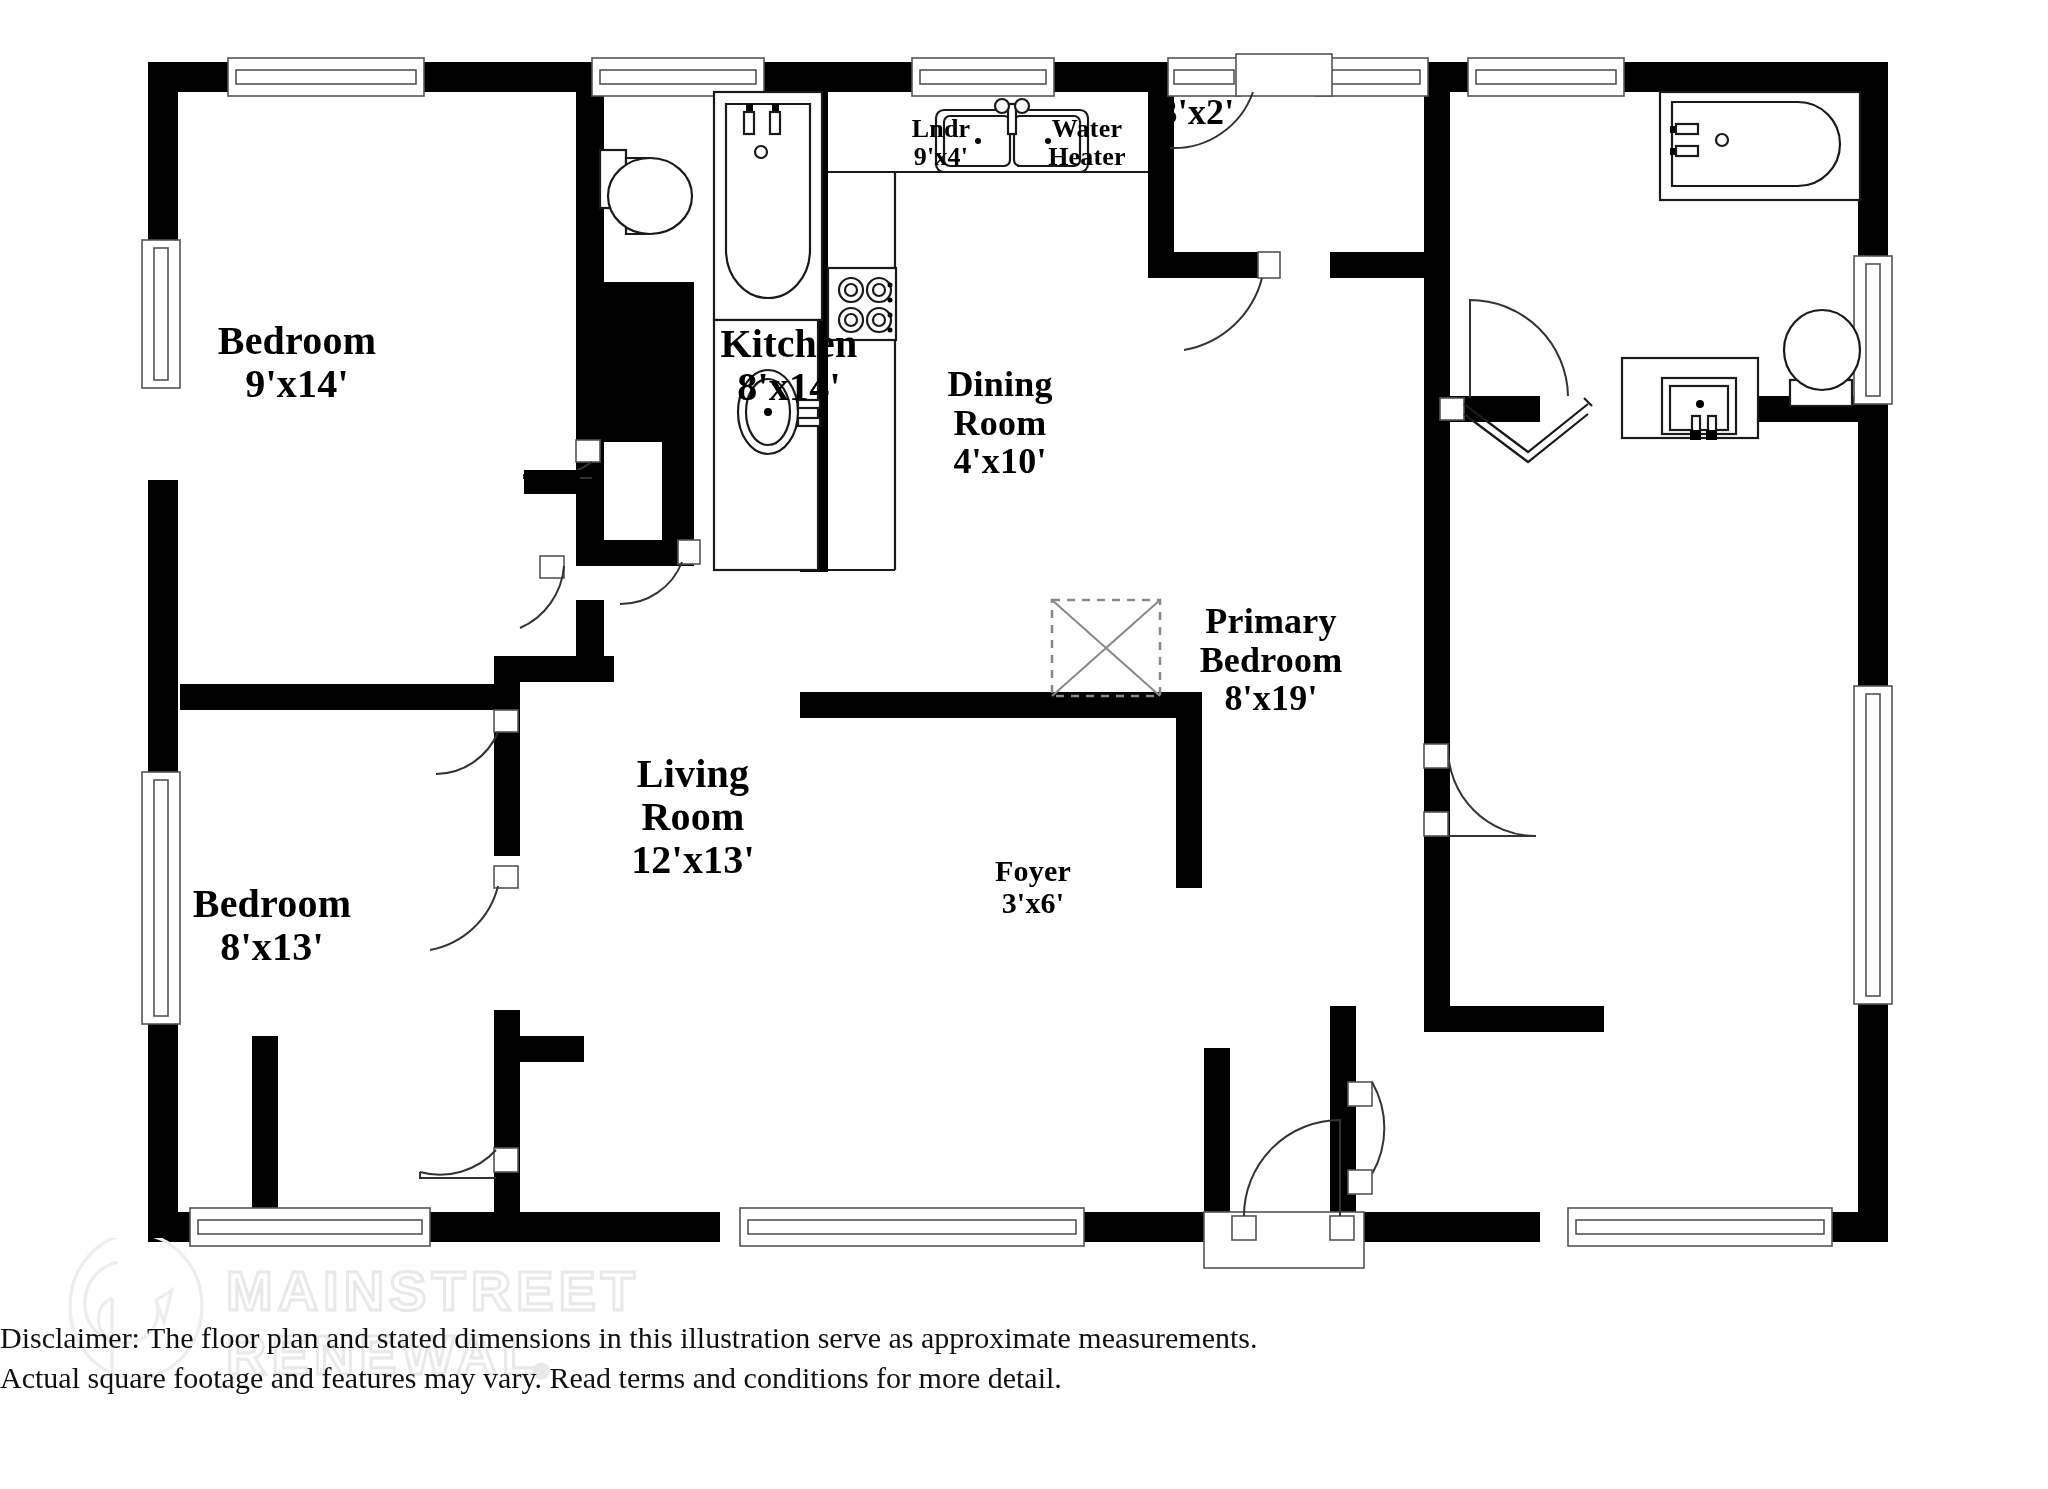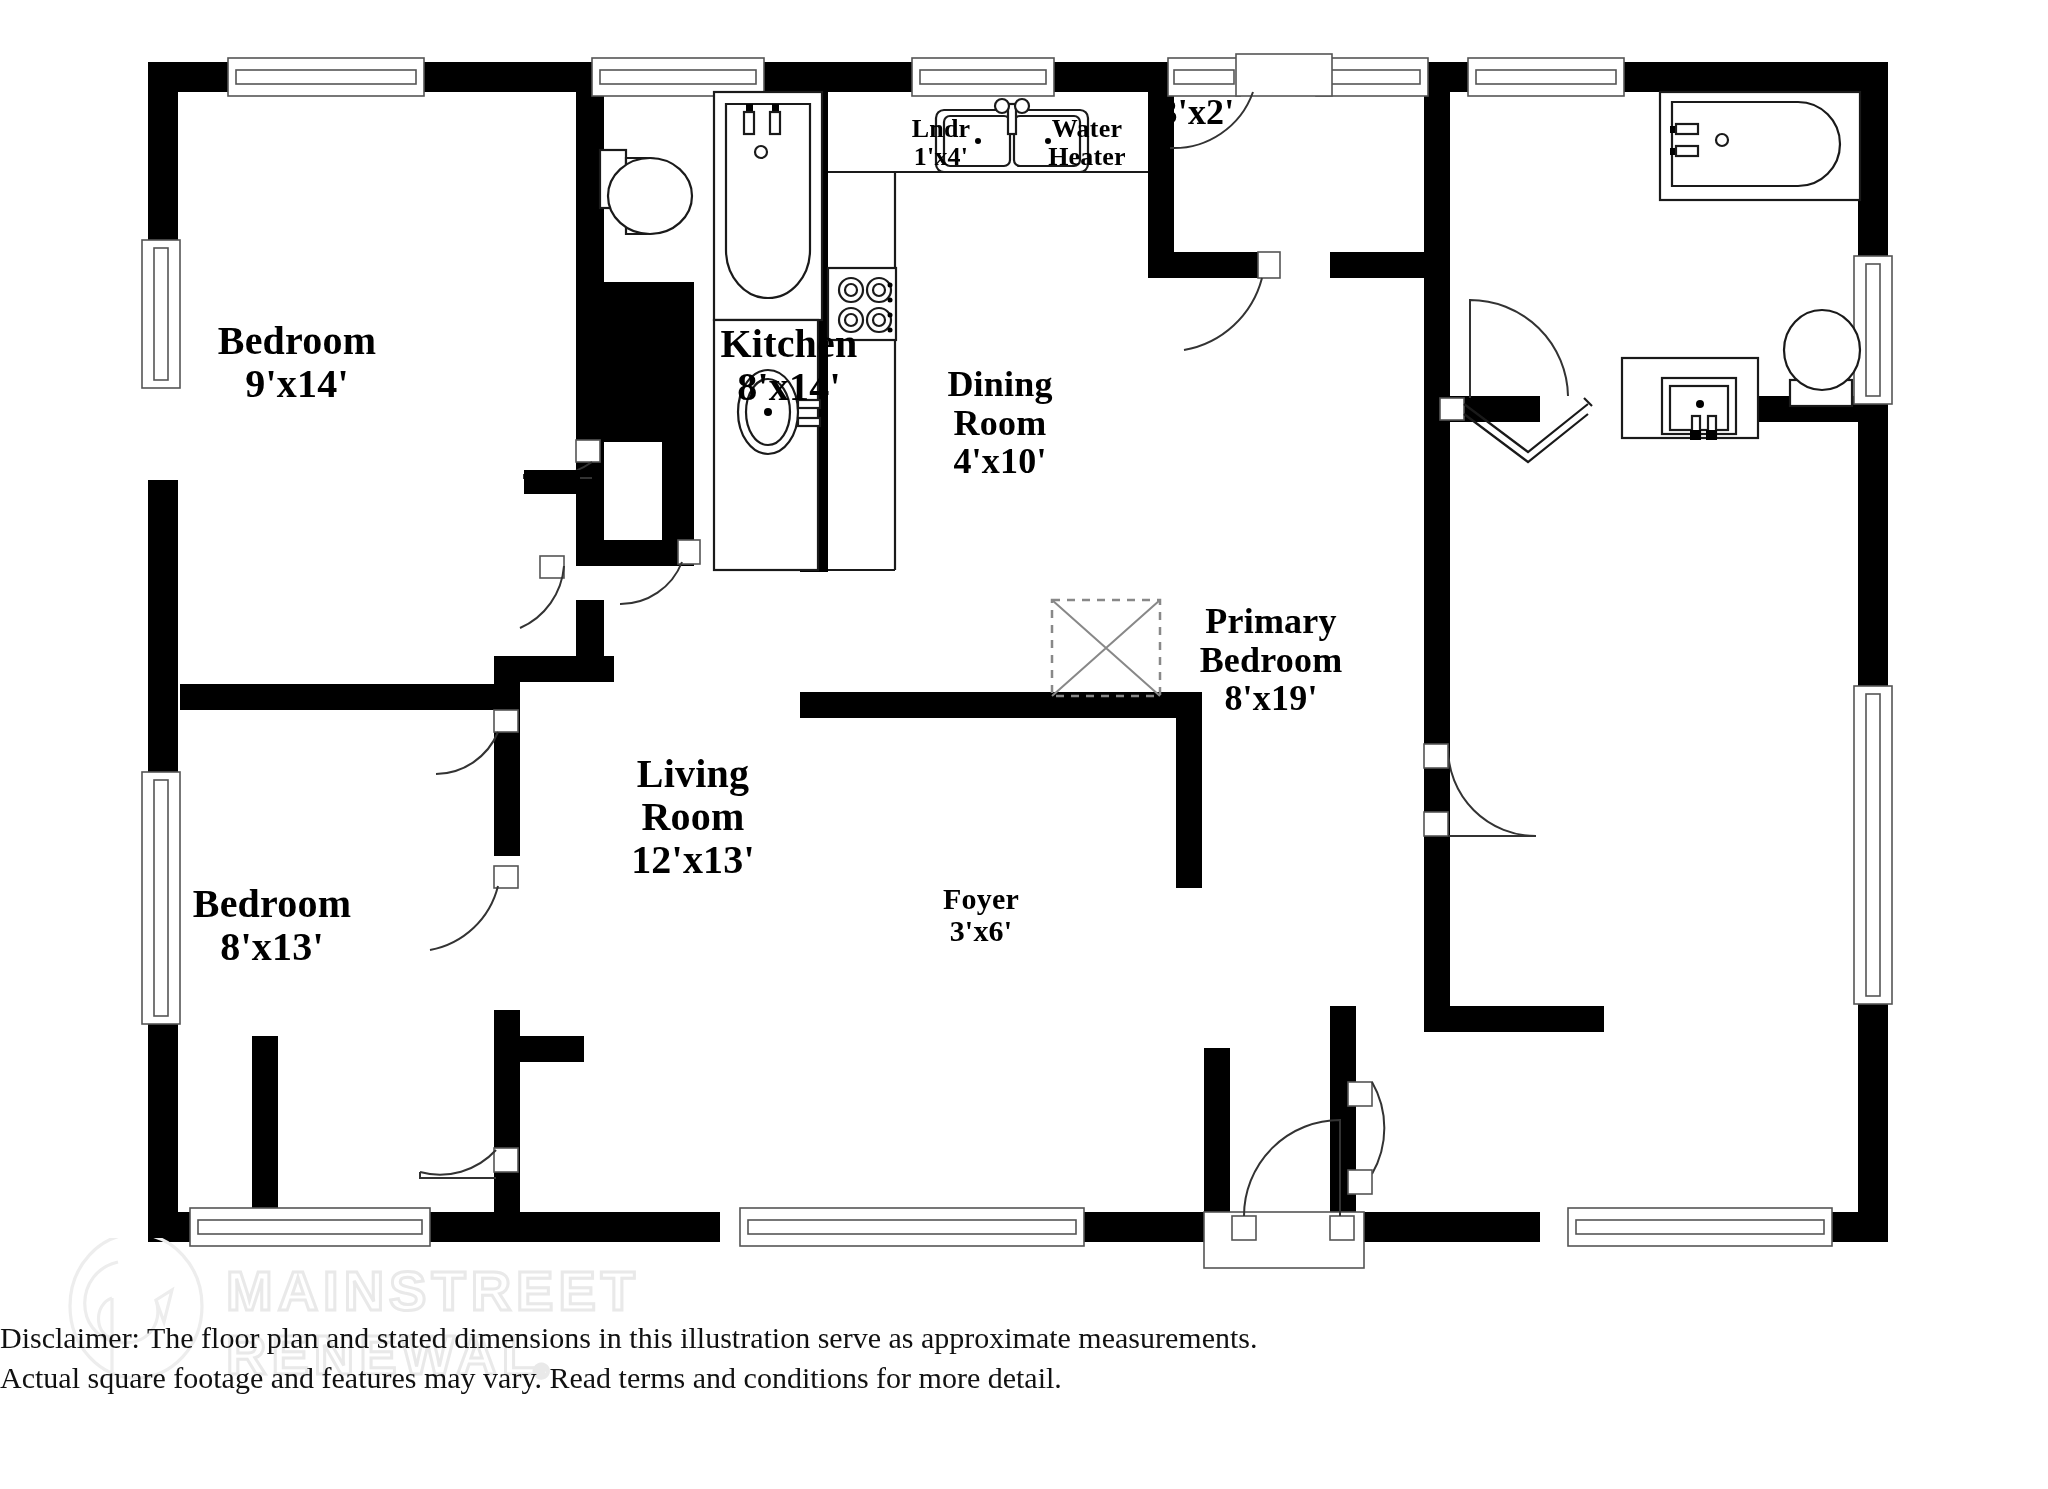--- a/index.html
+++ b/index.html
@@ -365,40 +365,40 @@
   <div class="room-label lbl-xl" style="left:97px; top:320px; width:400px;">Bedroom
 9'x14'</div>
 
   <div class="room-label lbl-xl" style="left:72px; top:883px; width:400px;">Bedroom
 8'x13'</div>
 
   <div class="room-label lbl-xl" style="left:589px; top:323px; width:400px;">Kitchen
 8'x14'</div>
 
   <div class="room-label lbl-sm" style="left:841px; top:115px; width:200px;">Lndr
-1'x4'</div>
+9'x4'</div>
 
   <div class="room-label lbl-sm" style="left:987px; top:115px; width:200px;">Water
 Heater</div>
 
   <div class="room-label lbl-lg" style="left:1057px; top:93px; width:280px;">3'x2'</div>
 
   <div class="room-label lbl-lg" style="left:860px; top:365px; width:280px;">Dining
 Room
 4'x10'</div>
 
   <div class="room-label lbl-lg" style="left:1111px; top:602px; width:320px;">Primary
 Bedroom
 8'x19'</div>
 
   <div class="room-label lbl-xl" style="left:493px; top:753px; width:400px;">Living
 Room
 12'x13'</div>
 
-  <div class="room-label lbl-md" style="left:871px; top:855px; width:220px;margin-top:28px;">Foyer
+  <div class="room-label lbl-md" style="left:923px; top:855px; width:220px;">Foyer
 3'x6'</div>
 
   <svg id="watermark" viewBox="0 0 740 160">
     <g>
       <ellipse class="wm-shape" cx="76" cy="68" rx="66" ry="72"></ellipse>
       <path class="wm-shape" d="M 58 24 C 14 34 14 96 56 104 C 86 110 104 86 96 62"></path>
       <path class="wm-shape" d="M 96 62 L 112 52 L 104 84 Z"></path>
       <path class="wm-shape" d="M 52 60 L 52 138"></path>
       <path class="wm-shape" d="M 52 60 C 34 66 34 96 52 100"></path>
     </g>

